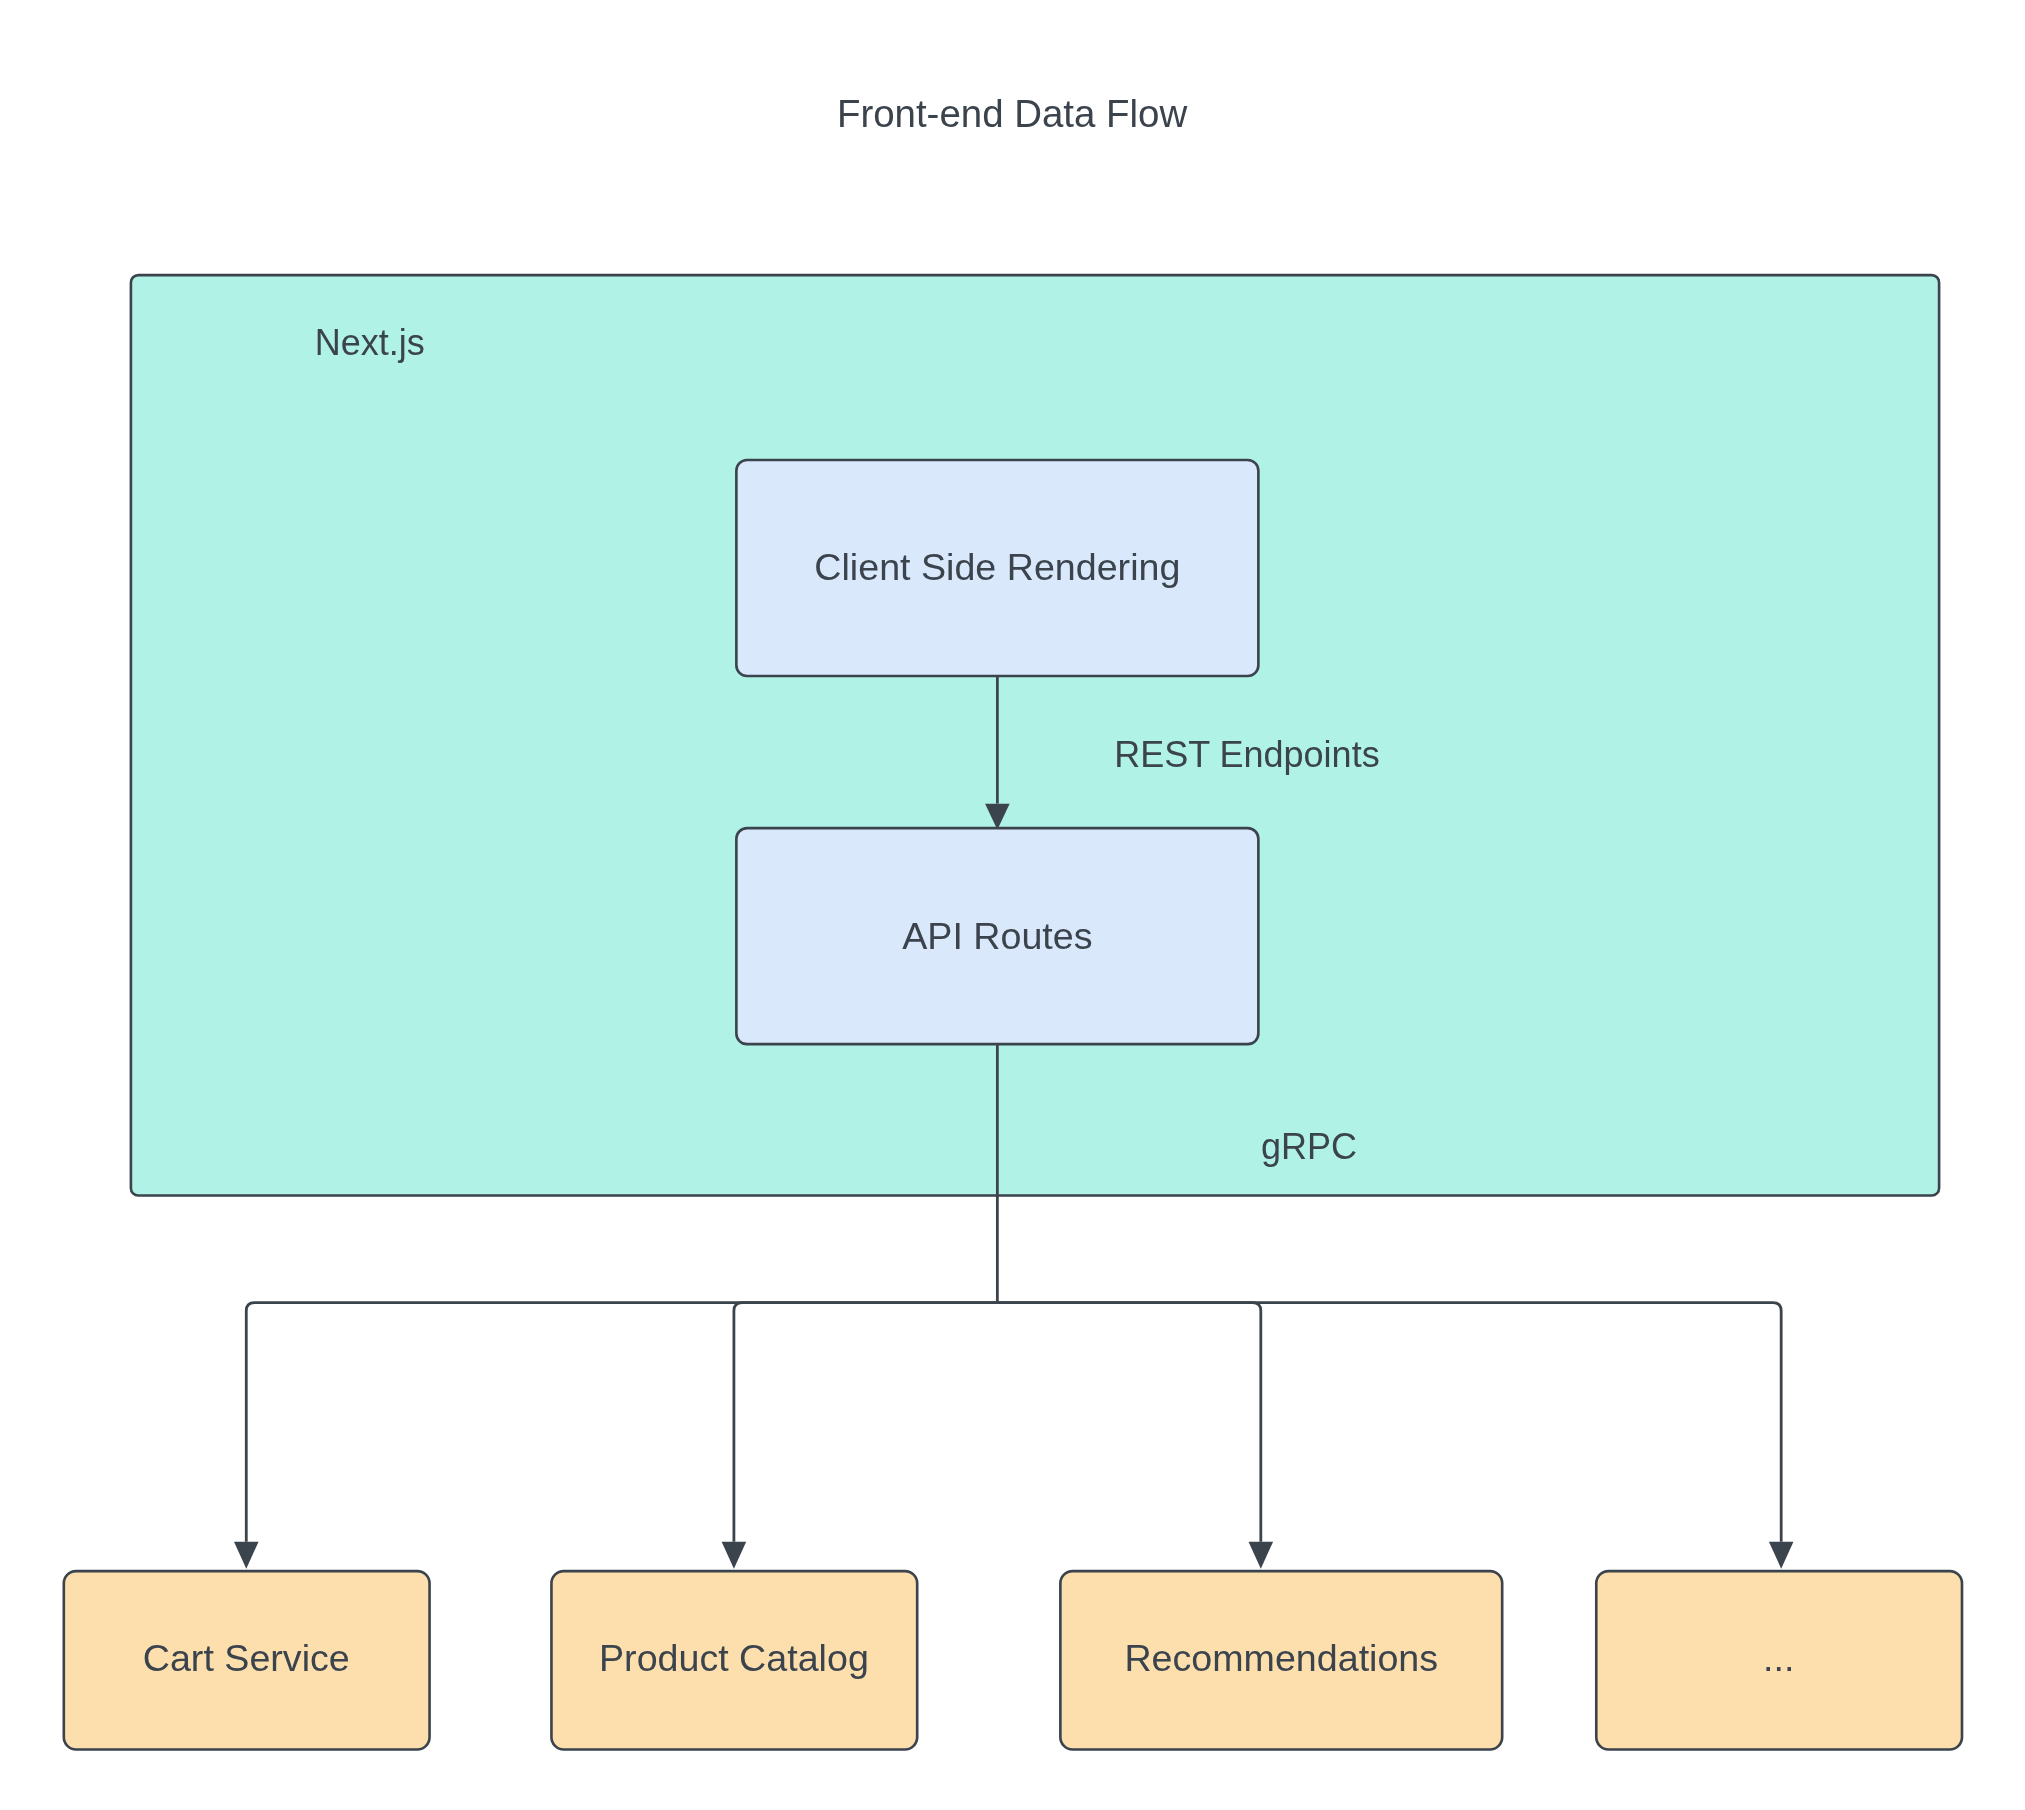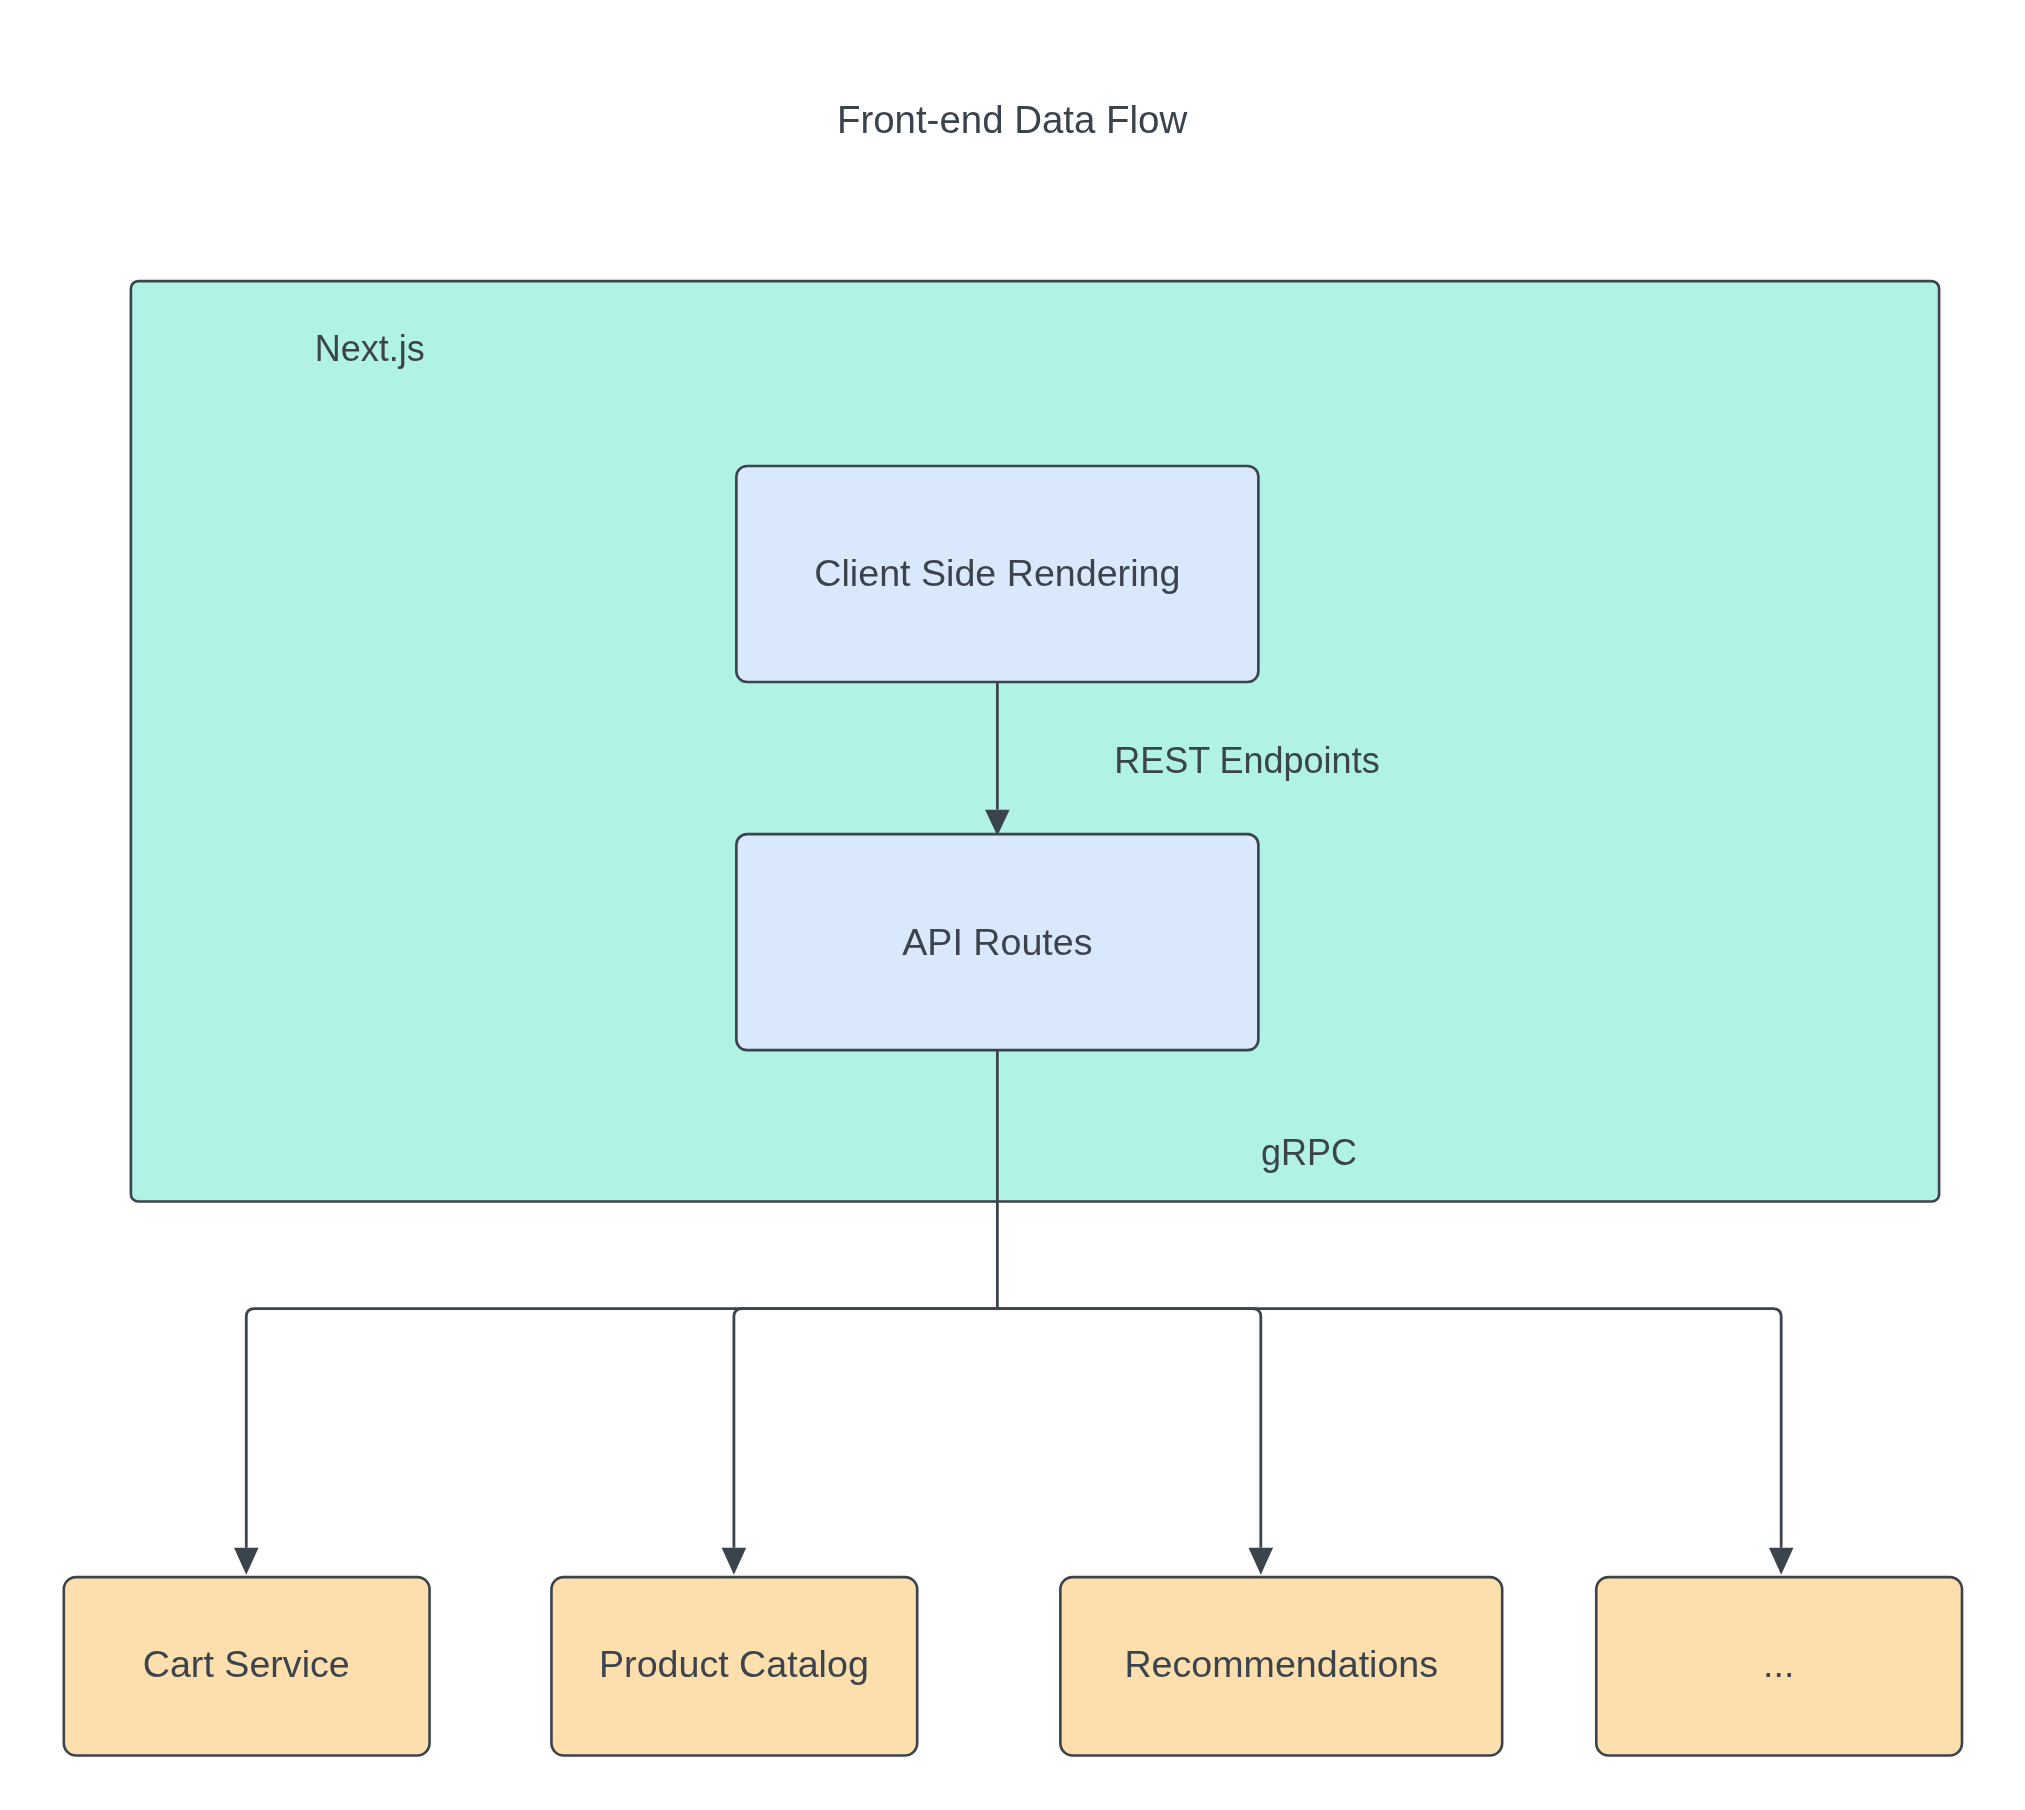--- a/index.html
+++ b/index.html
@@ -11,21 +11,20 @@
     font-family: "Liberation Sans", sans-serif;
     width: 2025px;
     height: 1811px;
     overflow: hidden;
   }
   #diagram-root {
     position: relative;
     width: 2025px;
     height: 1790px;
     background: #ffffff;
-    margin-top: 6px;
   }
   svg.canvas {
     position: absolute;
     top: 0;
     left: 0;
     width: 2025px;
     height: 1811px;
     display: block;
   }
   .diagram-title {

